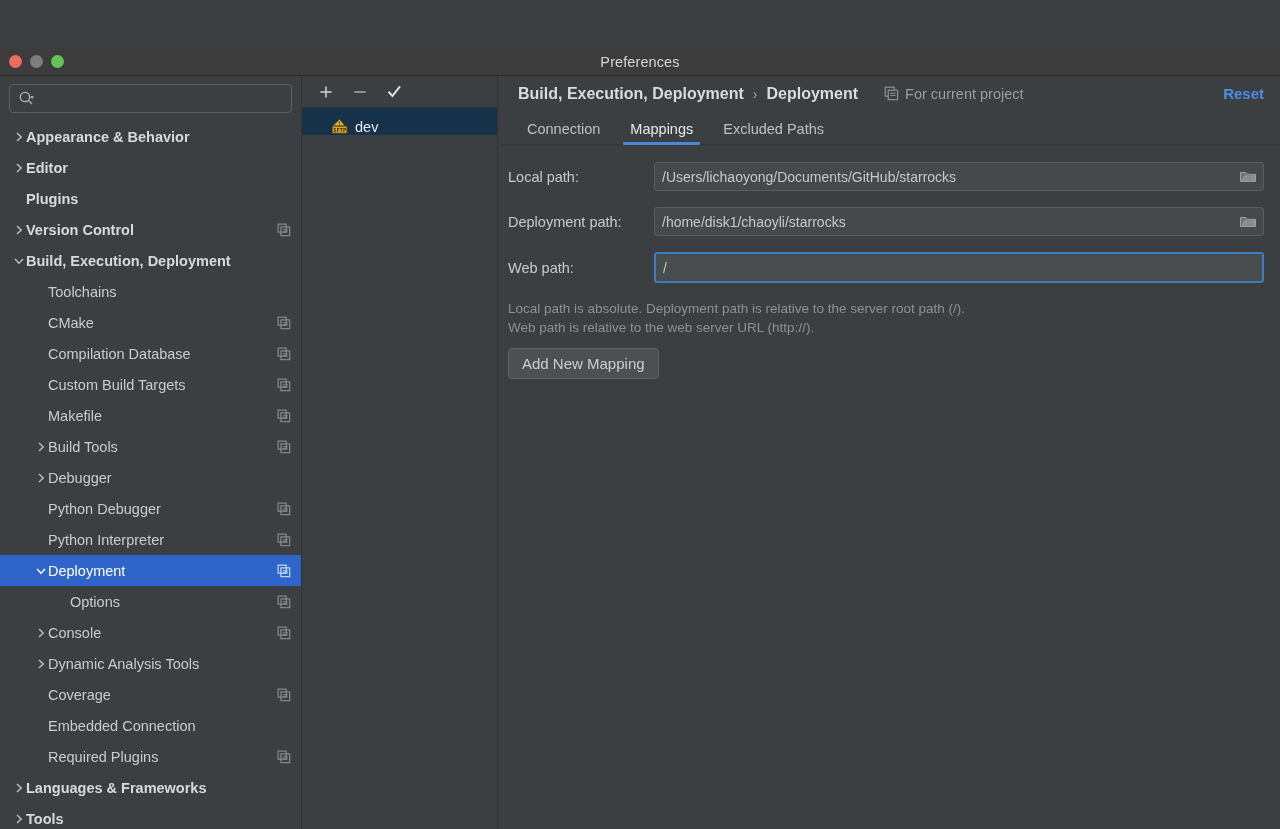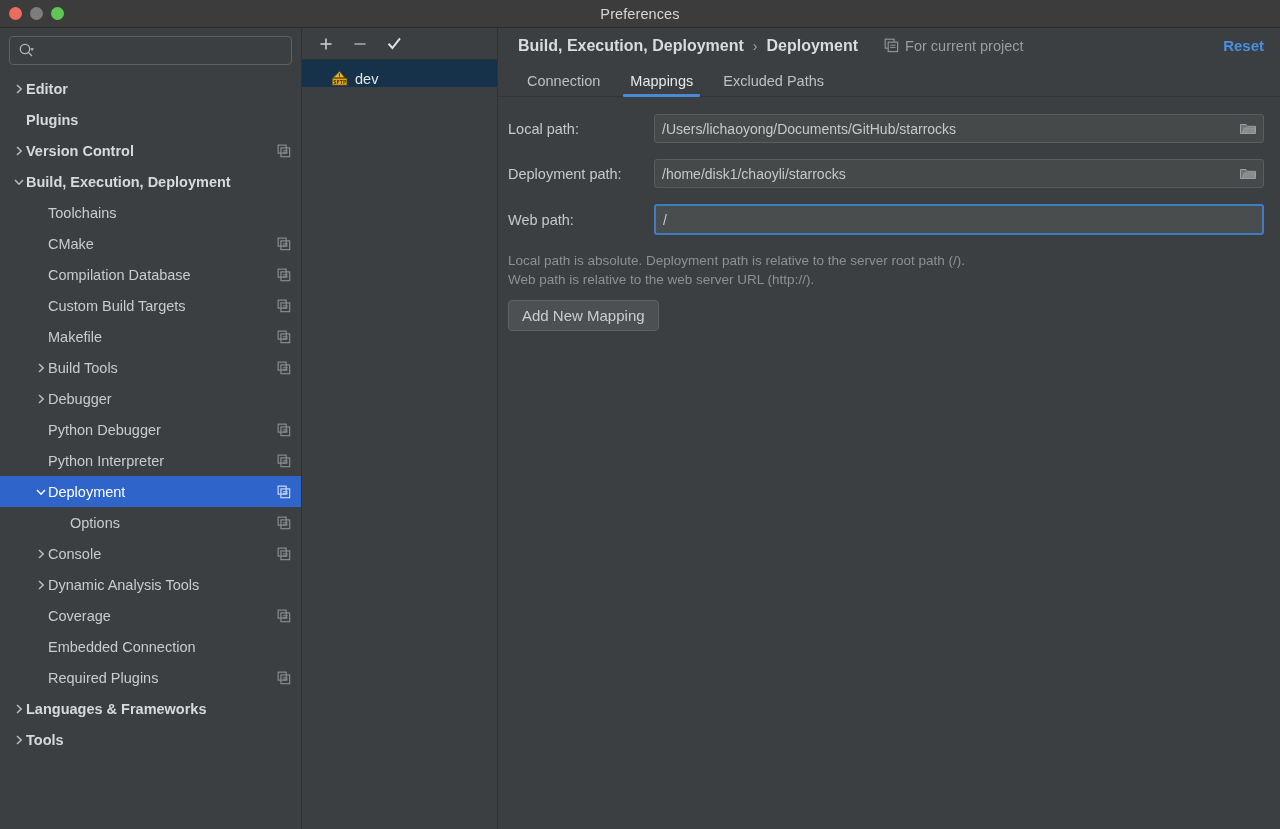--- a/index.html
+++ b/index.html
@@ -11,20 +11,21 @@
   }
   .window { width: 1280px; height: 829px; display: flex; flex-direction: column; background:#3c3f41; }
 
   
   .titlebar {
     height: 28px; flex: 0 0 28px;
     background: #3c3c3c;
     border-bottom: 1px solid #2b2b2b;
     display: flex; align-items: center;
     position: relative;
+    margin-top: 48px;
   }
   .traffic { display: flex; gap: 8px; padding-left: 9px; align-items: center; }
   .dot { width: 13px; height: 13px; border-radius: 50%; }
   .dot.close { background: #ec6b5e; }
   .dot.min   { background: #7d7d7d; }
   .dot.max   { background: #61c555; }
   .win-title {
     position: absolute; left: 0; right: 0; text-align: center;
     font-size: 14.5px; color: #d6d6d6; letter-spacing: .1px;
     pointer-events: none;
@@ -167,20 +168,28 @@
             <svg width="17" height="17" viewBox="0 0 17 17">
               <circle cx="7" cy="7" r="4.7" fill="none" stroke="#b4b8bb" stroke-width="1.3"></circle>
               <line x1="10.4" y1="10.4" x2="14" y2="14" stroke="#b4b8bb" stroke-width="1.3"></line>
               <polygon points="12.2,6.2 16,6.2 14.1,9" fill="#b4b8bb"></polygon>
             </svg>
           </span>
           <input class="search-input" type="text" placeholder="" style="">
         </div>
       </div>
       <div class="tree" id="tree">
+          <div class="row ind0 bold">
+            <span class="arrow">
+              <svg width="12" height="12" viewBox="0 0 12 12">
+                <polyline points="4,2 8.2,6 4,10" fill="none" stroke="#b9bdc0" stroke-width="1.5"></polyline>
+              </svg>
+            </span>
+            <span class="label">Appearance &amp; Behavior</span>
+          </div>
           <div class="row ind0 bold">
             <span class="arrow">
               <svg width="12" height="12" viewBox="0 0 12 12">
                 <polyline points="4,2 8.2,6 4,10" fill="none" stroke="#b9bdc0" stroke-width="1.5"></polyline>
               </svg>
             </span>
             <span class="label">Editor</span>
           </div>
           <div class="row ind0 bold">
             <span class="arrow"></span>

